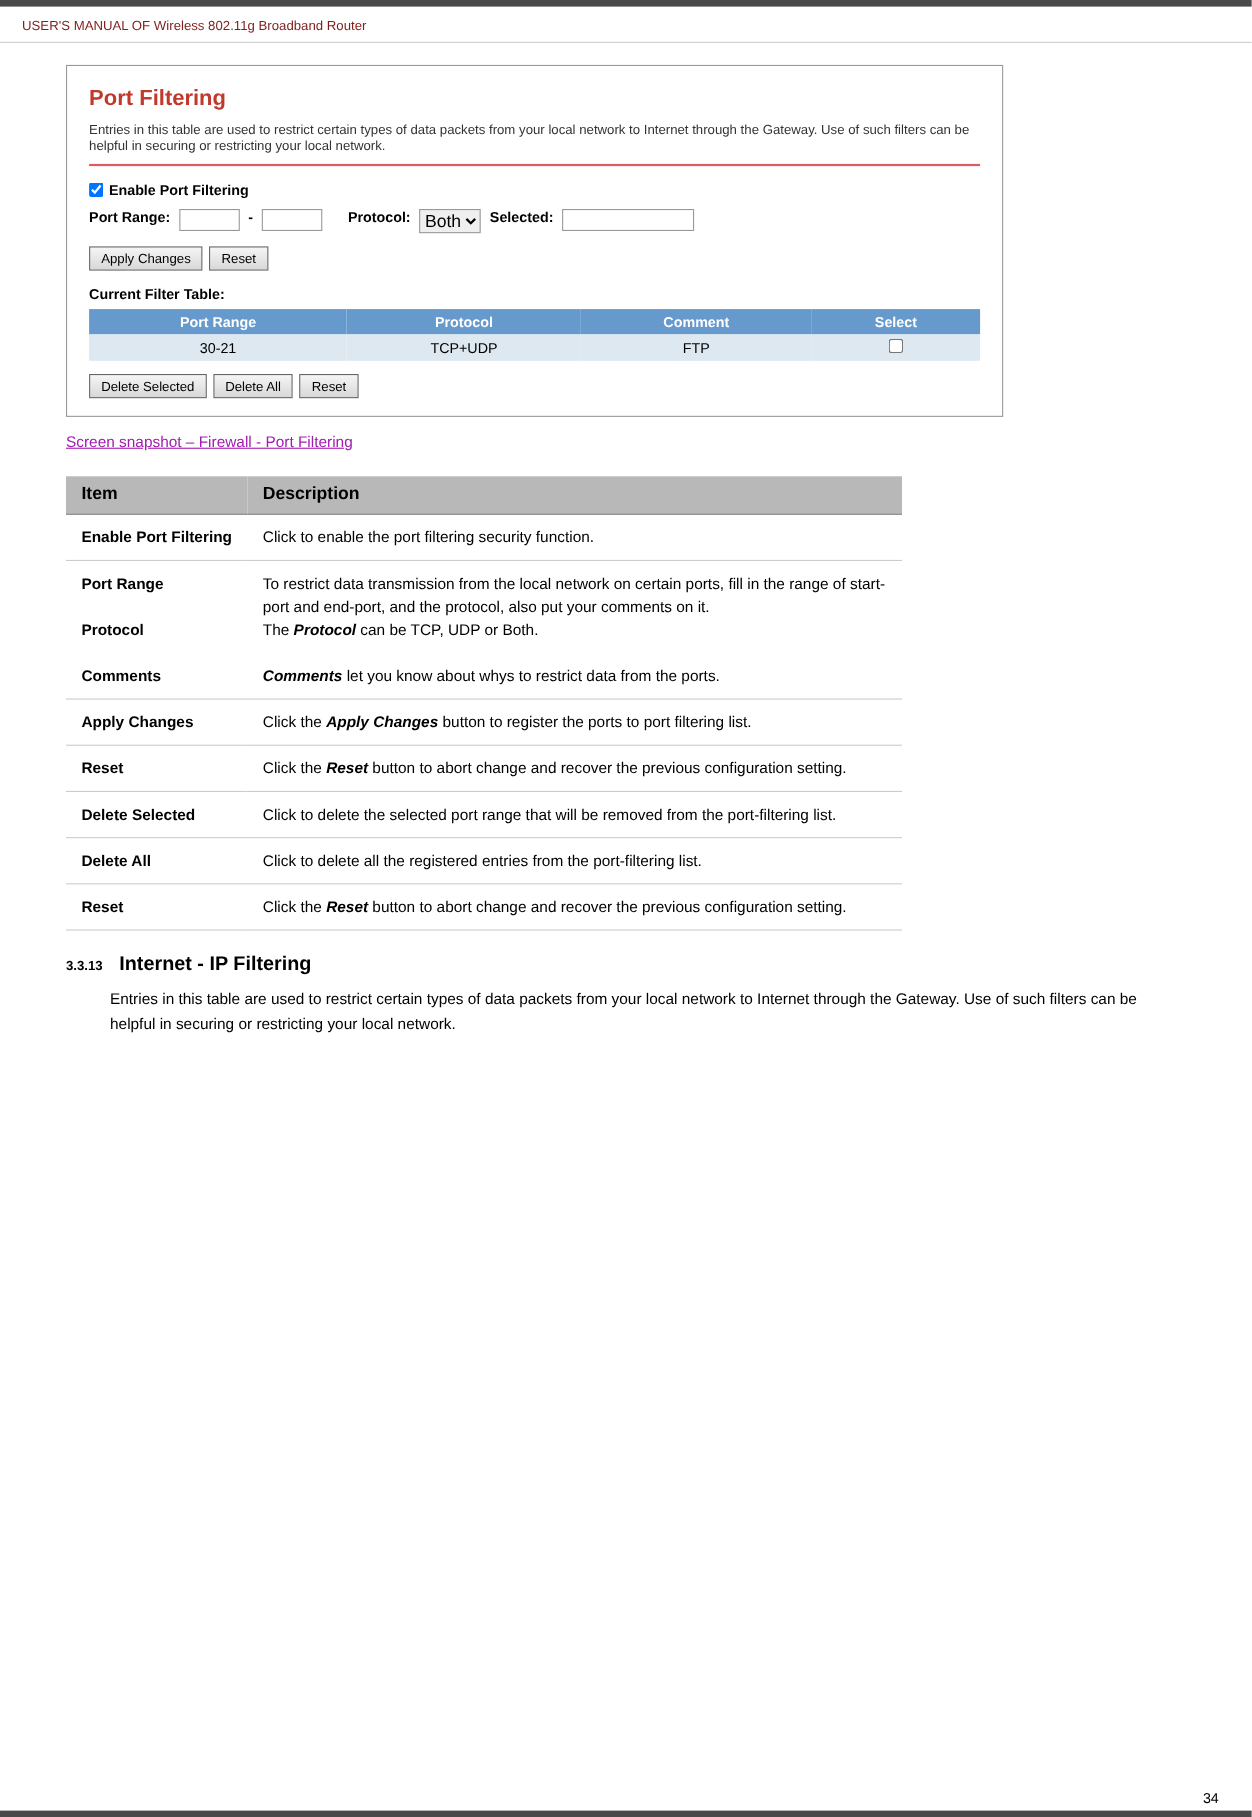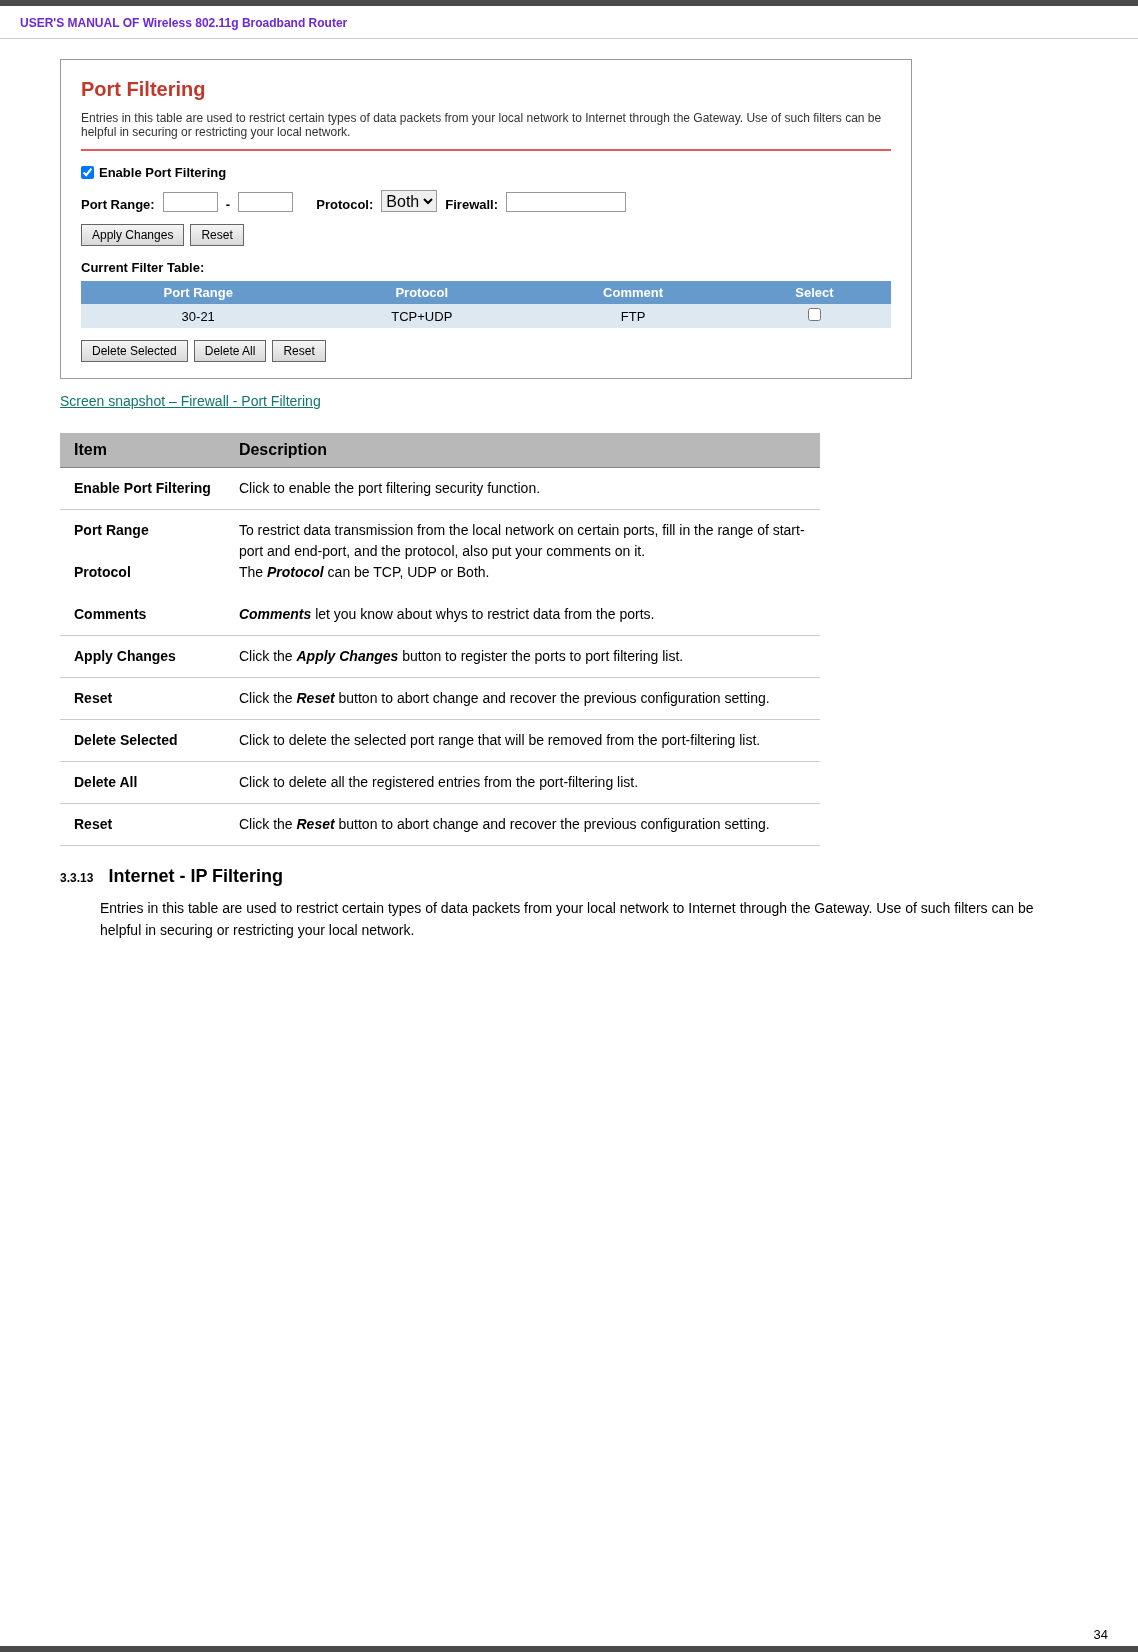--- a/index.html
+++ b/index.html
@@ -19,22 +19,22 @@
       height: 6px;
       width: 100%;
     }
 
     .header {
       padding: 8px 20px;
       border-bottom: 1px solid #ccc;
     }
     .header-text {
       font-size: 12px;
-      font-weight: bold;
-      color: #6d28d9;
+      font-weight: normal;
+      color: #7f1d1d;
     }
 
     .content {
       padding: 20px 60px;
     }
 
     
     .screenshot-box {
       border: 1px solid #999;
       padding: 18px 20px 16px 20px;
@@ -66,21 +66,21 @@
     .enable-row input[type="checkbox"] {
       margin-right: 5px;
     }
     .enable-label {
       font-size: 13px;
       font-weight: bold;
     }
 
     .port-row {
       display: flex;
-      align-items: flex-end;
+      align-items: flex-start;
       gap: 8px;
       margin-bottom: 12px;
       font-size: 13px;
     }
     .port-row label { font-weight: bold; }
     .port-row input[type="text"] {
       border: 1px solid #999;
       height: 20px;
       font-size: 12px;
       padding: 1px 3px;
@@ -150,21 +150,21 @@
       display: flex;
       gap: 6px;
       margin-top: 12px;
     }
 
     
     .screenshot-caption {
       font-size: 14px;
       text-decoration: underline;
       margin-bottom: 24px;
-      color: #0f766e;
+      color: #a21caf;
     }
 
     
     .desc-table {
       width: 760px;
       border-collapse: collapse;
     }
     .desc-table thead tr {
       background: #b8b8b8;
     }
@@ -255,21 +255,21 @@
       <input type="text" class="port-start" style="">
       <span class="port-sep">-</span>
       <input type="text" class="port-end" style="">
       &nbsp;&nbsp;
       <label>Protocol:</label>
       <select class="protocol-select">
         <option>Both</option>
         <option>TCP</option>
         <option>UDP</option>
       </select>
-      <label>Firewall:</label>
+      <label>Selected:</label>
       <input type="text" class="comment-input" style="">
     </div>
 
     <div class="button-row">
       <button class="btn">Apply Changes</button>
       <button class="btn">Reset</button>
     </div>
 
     <div class="current-filter-label">Current Filter Table:</div>
     <table class="filter-table">

